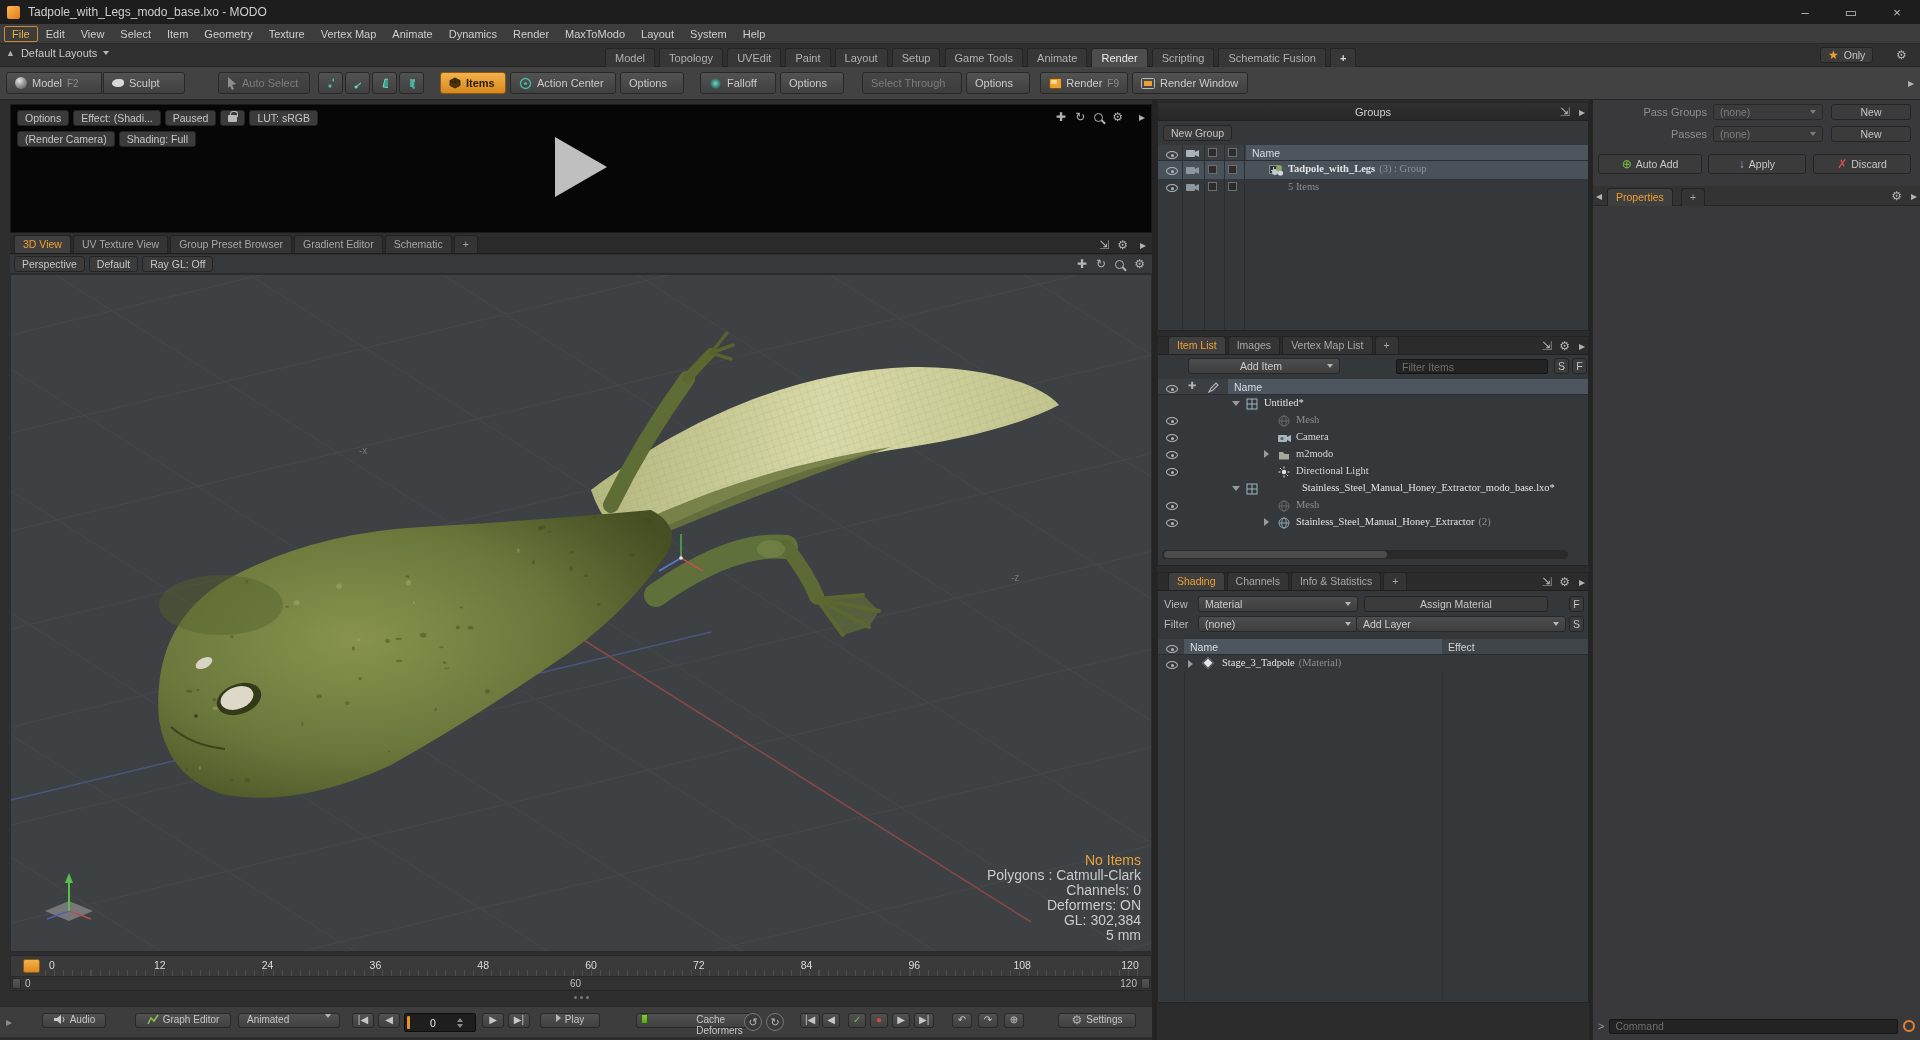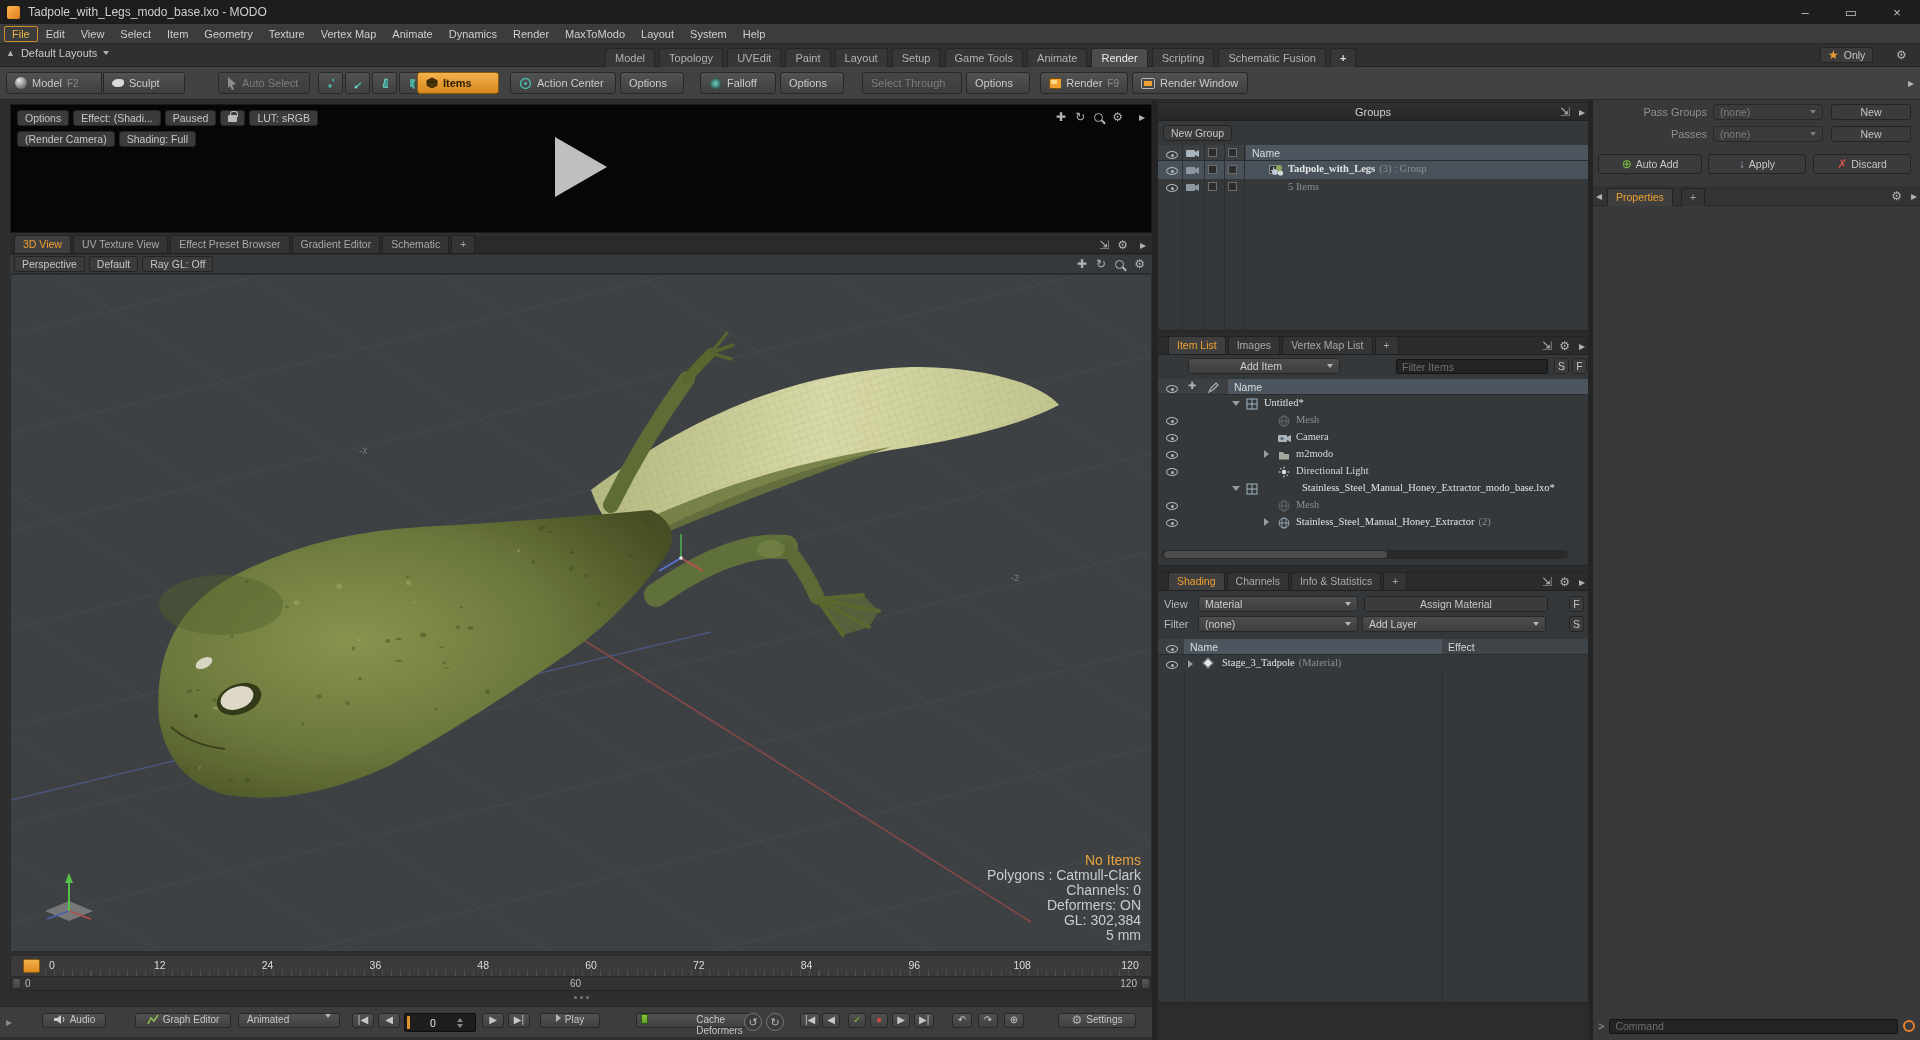--- a/index.html
+++ b/index.html
@@ -189,21 +189,21 @@
     <svg width="14" height="12">
         <polygon points="2,10 4,2 12,3 11,11" fill="#3f9c8e" stroke="#6fd3c4" stroke-width="1"></polygon>
       </svg>
   </div>
   <div class="tbtn" style="left:399px;width:25px;justify-content:center;">
     <svg width="14" height="12">
         <rect x="2" y="2" width="8" height="8" fill="#49b6a6" opacity="0.85"></rect>
         <rect x="5" y="4" width="8" height="7" fill="#2e7a6e" stroke="#6fd3c4" stroke-width="0.8"></rect>
       </svg>
   </div>
-  <div class="tbtn orange" style="left:417px;width:82px;">
+  <div class="tbtn orange" style="left:440px;width:66px;">
     <svg width="12" height="12">
         <polygon points="6,1 11,3.5 11,8.5 6,11 1,8.5 1,3.5" fill="#4a3408" stroke="#2a1c05" stroke-width="0.8"></polygon>
         <line x1="6" y1="1" x2="6" y2="6" stroke="#2a1c05" stroke-width="0.8"></line>
         <line x1="1" y1="3.5" x2="6" y2="6" stroke="#2a1c05" stroke-width="0.8"></line>
         <line x1="11" y1="3.5" x2="6" y2="6" stroke="#2a1c05" stroke-width="0.8"></line>
       </svg>
     <span>Items</span>
   </div>
   <div class="tbtn" style="left:510px;width:106px;">
     <svg width="13" height="13">
@@ -287,21 +287,21 @@
     <span class="i-zoom"></span>
     <span class="gicon">⚙</span>
   </div>
   <span class="abs gicon" style="right:6px;top:6px;">▸</span>
 </div>
 
 <div class="abs" style="left:10px;top:236px;width:1142px;height:18px;background:#2a2a2a;border-bottom:1px solid #1f1f1f;">
   <div class="flex" style="height:100%;padding-left:4px;gap:2px;align-items:flex-end;">
     <span class="ptab active">3D View</span>
     <span class="ptab">UV Texture View</span>
-    <span class="ptab">Effect Preset Browser</span>
+    <span class="ptab">Group Preset Browser</span>
     <span class="ptab">Gradient Editor</span>
     <span class="ptab">Schematic</span>
     <span class="ptab">+</span>
   </div>
   <div class="abs flex" style="right:24px;top:3px;gap:8px;">
     <span class="gicon">⇲</span>
     <span class="gicon">⚙</span>
   </div>
   <span class="abs gicon" style="right:6px;top:3px;">▸</span>
 </div>
@@ -823,21 +823,21 @@
     <span>Assign Material</span>
   </div>
   <span class="pbtn abs" style="right:4px;top:23px;width:15px;padding:1px 3px;justify-content:center;">
       <span>F</span>
     </span>
   <span class="abs" style="left:6px;top:45px;color:#b9b9b9;">Filter</span>
   <div class="drop abs" style="left:40px;top:43px;width:160px;">
     <span>(none)</span>
     <span class="tri-d tri-tiny"></span>
   </div>
-  <div class="drop abs" style="left:204px;top:43px;width:184px;">
+  <div class="drop abs" style="left:198px;top:43px;width:210px;">
     <span>Add Layer</span>
     <span class="tri-d tri-tiny"></span>
   </div>
   <span class="pbtn abs" style="right:4px;top:43px;width:15px;padding:1px 3px;justify-content:center;">
       <span>S</span>
     </span>
   <div class="colhdr" style="top:66px;">
     <span class="i-eye abs" style="left:8px;top:4px;"></span>
     <div class="name-hdr" style="left:26px;width:258px;">Name</div>
     <div class="name-hdr" style="left:284px;right:0;background:#3f4448;color:#cfd3d6;">Effect</div>

